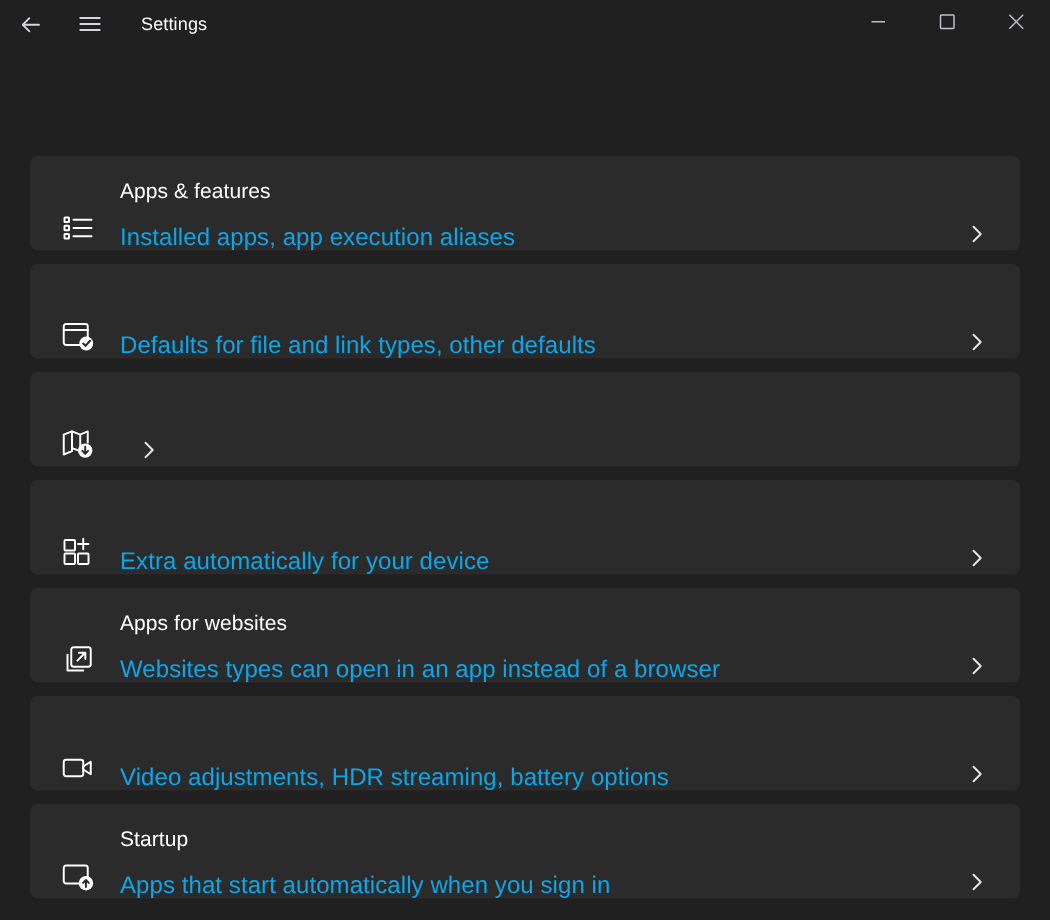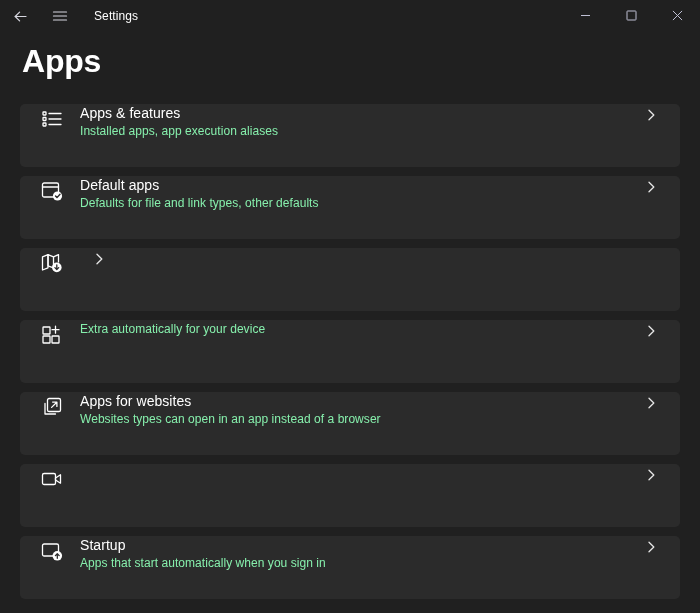--- a/index.html
+++ b/index.html
@@ -48,39 +48,39 @@
   
   .cards {
     position: absolute; left: 20px; top: 104px;
     width: 660px;
     display: flex; flex-direction: column; gap: 9px;
   }
   .card {
     height: 63px; width: 660px;
     background: #2b2b2b;
     border-radius: 5px;
-    display: flex; align-items: flex-start;
+    display: flex; align-items: flex-end;
     padding: 0 18px 0 17px;
     position: relative;
   }
   .card-icon {
     width: 30px; min-width: 30px; height: 30px;
     display: flex; align-items: center; justify-content: center;
     color: #ffffff;
     margin-right: 13px;
   }
   .card-icon svg { display: block; }
   .card-text { flex: 1; display: flex; flex-direction: column; justify-content: center; }
   .card-title {
     font-size: 14px; color: #ffffff; line-height: 18px;
     font-weight: 400; letter-spacing: .05px;
   }
   .card-sub {
-    font-size: 12px; color: #86efac; line-height: 16px;
-    margin-top: 1px; letter-spacing: .05px;
+    font-size: 16px; color: #0ea5e9; line-height: 16px;
+    margin-top: 15px; letter-spacing: .05px;
   }
   .chevron {
     width: 22px; height: 22px;
     display: flex; align-items: center; justify-content: center;
     color: #e6e6e6; margin-left: 8px;
   }
 </style>
 </head>
 <body>
 
@@ -125,21 +125,20 @@
         <span>
           <svg width="11" height="11" viewBox="0 0 11 11" stroke="currentColor" stroke-width="1" stroke-linecap="round">
             <path d="M1.2 1.2l8.6 8.6"></path>
               <path d="M9.8 1.2l-8.6 8.6"></path>
           </svg>
         </span>
       </div>
     </div>
   </div>
 
-  <div class="page-title">Apps</div>
 
   <div class="cards">
 
     <div class="card">
       <div class="card-icon">
         <svg width="24" height="24" viewBox="0 0 24 24" fill="none" stroke="currentColor" stroke-width="1.3">
           <rect x="3" y="5" width="3" height="3" rx="0.4"></rect>
           <rect x="3" y="10.5" width="3" height="3" rx="0.4"></rect>
           <rect x="3" y="16" width="3" height="3" rx="0.4"></rect>
           <path d="M9 6.5h12" stroke-linecap="round"></path>
@@ -161,21 +160,20 @@
     <div class="card">
       <div class="card-icon">
         <svg width="24" height="24" viewBox="0 0 24 24" fill="none" stroke="currentColor" stroke-width="1.3">
           <rect x="2.5" y="4" width="16" height="14" rx="1.6"></rect>
           <path d="M2.5 8h16" stroke-linecap="round"></path>
           <circle cx="17.5" cy="17" r="4.6" fill="currentColor" stroke="none"></circle>
           <path d="M15.5 17l1.5 1.6 3-3.4" stroke="#2b2b2b" stroke-width="1.4" stroke-linecap="round" stroke-linejoin="round" fill="none"></path>
         </svg>
       </div>
       <div class="card-text">
-        <div class="card-title">Default apps</div>
         <div class="card-sub">Defaults for file and link types, other defaults</div>
       </div>
       <div class="chevron">
         <svg width="14" height="14" viewBox="0 0 14 14" fill="none" stroke="currentColor" stroke-width="1.3" stroke-linecap="round" stroke-linejoin="round">
           <path d="M5 2.2L9.8 7 5 11.8"></path>
         </svg>
       </div>
     </div>
 
     <div class="card">
@@ -234,20 +232,21 @@
     </div>
 
     <div class="card">
       <div class="card-icon">
         <svg width="24" height="24" viewBox="0 0 24 24" fill="none" stroke="currentColor" stroke-width="1.3">
           <rect x="2.5" y="6.5" width="13" height="11" rx="1.6"></rect>
           <path d="M15.5 11l5-3.2v8.4l-5-3.2z" stroke-linejoin="round"></path>
         </svg>
       </div>
       <div class="card-text">
+        <div class="card-sub">Video adjustments, HDR streaming, battery options</div>
       </div>
       <div class="chevron">
         <svg width="14" height="14" viewBox="0 0 14 14" fill="none" stroke="currentColor" stroke-width="1.3" stroke-linecap="round" stroke-linejoin="round">
           <path d="M5 2.2L9.8 7 5 11.8"></path>
         </svg>
       </div>
     </div>
 
     <div class="card">
       <div class="card-icon">

